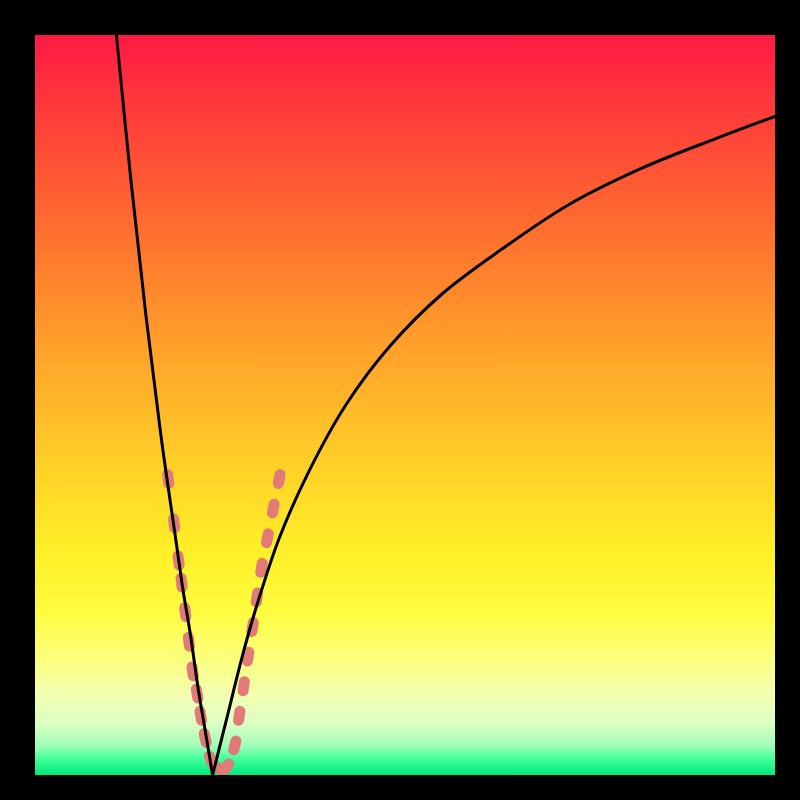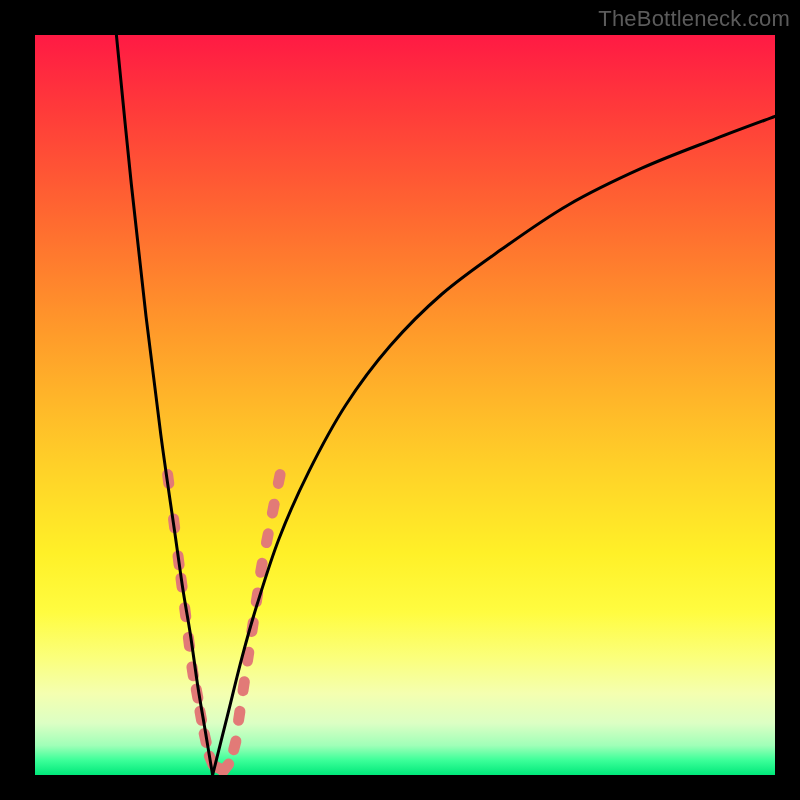--- a/index.html
+++ b/index.html
@@ -77,14 +77,13 @@
           <rect x="212" y="556.9" width="20" height="11" rx="5.5" fill="#e27a77" transform="rotate(-81.46923439005185 222 562.4)"></rect>
           <rect x="216.44" y="527.3" width="20" height="11" rx="5.5" fill="#e27a77" transform="rotate(-80.07375449334829 226.44 532.8)"></rect>
           <rect x="222.36" y="497.7" width="20" height="11" rx="5.5" fill="#e27a77" transform="rotate(-78.69006752597979 232.36 503.2)"></rect>
           <rect x="228.28" y="468.1" width="20" height="11" rx="5.5" fill="#e27a77" transform="rotate(-78.69006752597979 238.28 473.6)"></rect>
           <rect x="234.20000000000002" y="438.5" width="20" height="11" rx="5.5" fill="#e27a77" transform="rotate(-78.69006752597977 244.20000000000002 444)"></rect>
         </g>
       <path id="left-branch" fill="none" stroke="#000" stroke-width="3" stroke-linecap="round" d="M 81.4 0 C 83.86666666666667 24.666666666666668, 91.26666666666667 101.13333333333333, 96.2 148 C 101.13333333333334 194.86666666666667, 106.06666666666666 239.26666666666665, 111 281.2 C 115.93333333333334 323.1333333333333, 120.86666666666667 362.59999999999997, 125.80000000000001 399.59999999999997 C 130.73333333333335 436.59999999999997, 136.9 477.29999999999995, 140.6 503.2 C 144.29999999999998 529.1, 145.53333333333333 538.9666666666667, 148 555 C 150.46666666666667 571.0333333333333, 152.93333333333334 583.3666666666667, 155.4 599.4 C 157.86666666666667 615.4333333333333, 160.33333333333334 635.1666666666667, 162.8 651.2 C 165.26666666666668 667.2333333333333, 167.73333333333335 680.8000000000001, 170.20000000000002 695.6 C 172.66666666666669 710.4, 176.36666666666667 732.6, 177.6 740"></path>
       <path id="right-branch" fill="none" stroke="#000" stroke-width="3" stroke-linecap="round" d="M 177.6 740 C 180.06666666666666 730.1333333333333, 187.46666666666667 700.5333333333333, 192.4 680.8 C 197.33333333333334 661.0666666666666, 202.26666666666668 640.1, 207.20000000000002 621.6 C 212.13333333333335 603.1, 215.83333333333334 589.5333333333333, 222 569.8 C 228.16666666666666 550.0666666666666, 235.5666666666667 525.4, 244.20000000000002 503.2 C 252.83333333333334 481, 262.7 458.8, 273.8 436.6 C 284.90000000000003 414.40000000000003, 297.23333333333335 390.9666666666667, 310.8 370 C 324.3666666666667 349.0333333333333, 339.16666666666663 329.3, 355.2 310.8 C 371.23333333333335 292.3, 388.50000000000006 275.0333333333333, 407.00000000000006 259 C 425.50000000000006 242.96666666666667, 445.23333333333335 229.40000000000003, 466.2 214.60000000000002 C 487.16666666666663 199.8, 509.3666666666666 183.7666666666666, 532.8 170.19999999999993 C 556.2333333333332 156.63333333333327, 582.1333333333332 144.30000000000004, 606.8 133.20000000000005 C 631.4666666666667 122.10000000000007, 658.6 112.23333333333336, 680.8000000000001 103.60000000000002 C 703.0000000000001 94.96666666666668, 730.1333333333333 85.09999999999998, 740 81.39999999999998"></path>
     </svg>
   </div>
-  <div class="watermark">TheBottleneck.com</div>
 </div>
 
 </body></html>

